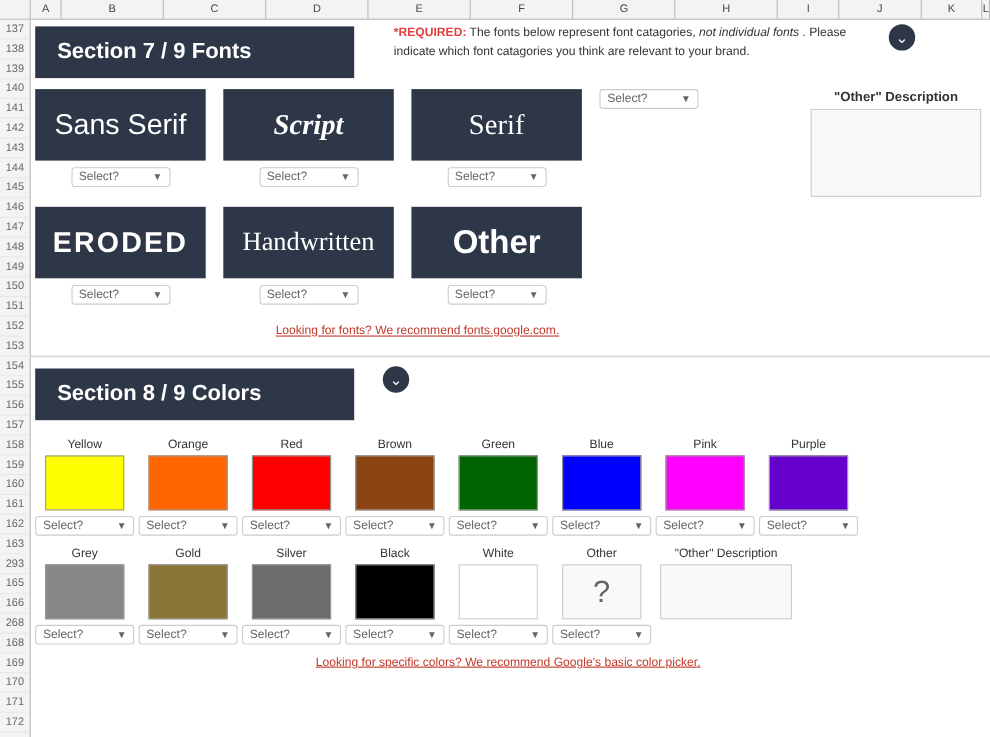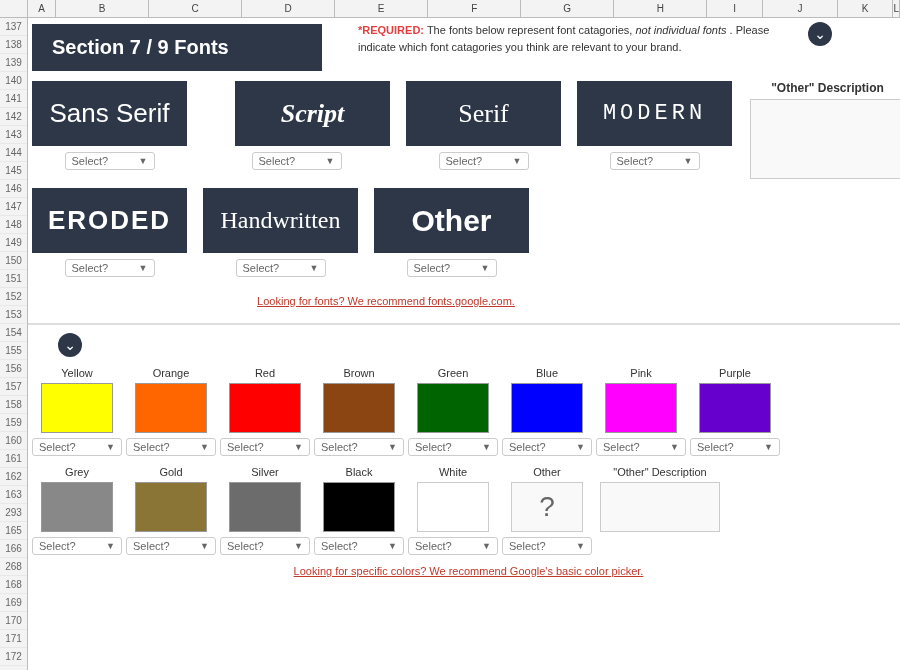--- a/index.html
+++ b/index.html
@@ -70,21 +70,21 @@
       width: 155px;
       height: 65px;
       display: flex;
       align-items: center;
       justify-content: center;
       font-size: 26px;
       margin-bottom: 6px;
     }
 
     .font-box.sans-serif { font-family: Arial, sans-serif; font-weight: normal; }
-    .font-box.script { font-family: Georgia, serif; font-style: italic; font-weight: bold; margin-left: 32px; }
+    .font-box.script { font-family: Georgia, serif; font-style: italic; font-weight: bold; }
     .font-box.serif { font-family: Georgia, Times, serif; font-weight: normal; }
     .font-box.modern { font-family: 'Courier New', monospace; letter-spacing: 4px; font-weight: normal; font-size: 22px; }
     .font-box.eroded { font-family: Impact, sans-serif; font-weight: bold; letter-spacing: 2px; }
     .font-box.handwritten { font-family: 'Brush Script MT', cursive; font-size: 24px; color: white; }
     .font-box.other { font-family: Arial, sans-serif; font-weight: bold; font-size: 30px; }
 
     .select-dropdown {
       display: flex;
       align-items: center;
       border: 1px solid #ccc;
@@ -386,21 +386,20 @@
                 </div>
               </div>
               <div class="font-item" style="margin-left:8px;">
                 <div class="font-box serif">Serif</div>
                 <div class="select-dropdown">
                   <span>Select?</span>
                   <span class="arrow">▼</span>
                 </div>
               </div>
               <div class="font-item" style="margin-left:8px;">
-                <div class="font-box modern">MODERN</div>
                 <div class="select-dropdown">
                   <span>Select?</span>
                   <span class="arrow">▼</span>
                 </div>
               </div>
             </div>
 
             <div class="fonts-row2" style="margin-top:8px;">
               <div class="font-item">
                 <div class="font-box eroded">ERODED</div>
@@ -432,20 +431,21 @@
             <div class="other-desc-label">"Other" Description</div>
             <textarea class="other-desc-textarea" style=""></textarea>
           </div>
         </div>
       </div>
 
       <div style="border-top: 2px solid #ddd; margin: 4px 0;"></div>
 
       <div class="section8-area">
         <div class="top-header-row">
+          <div class="section-header">Section 8 / 9  Colors</div>
           <div style="display:flex; align-items:flex-start; flex:1; margin-left:16px; margin-top:4px;">
             <div class="collapse-btn">⌄</div>
           </div>
         </div>
 
         <div class="colors-row">
           <div class="color-item">
             <div class="color-label">Yellow</div>
             <div class="color-swatch yellow"></div>
             <div class="select-dropdown">

